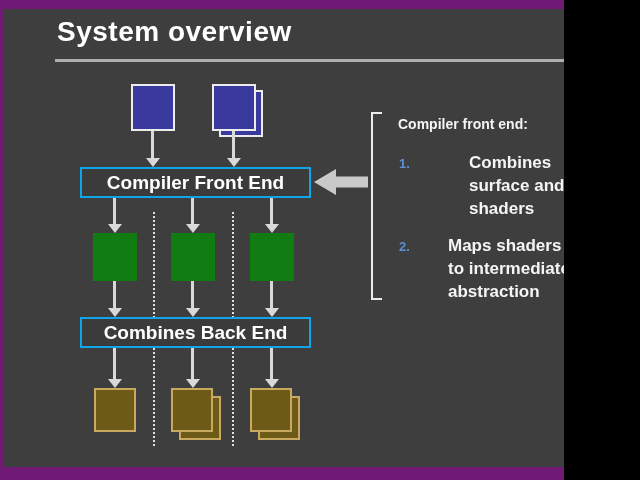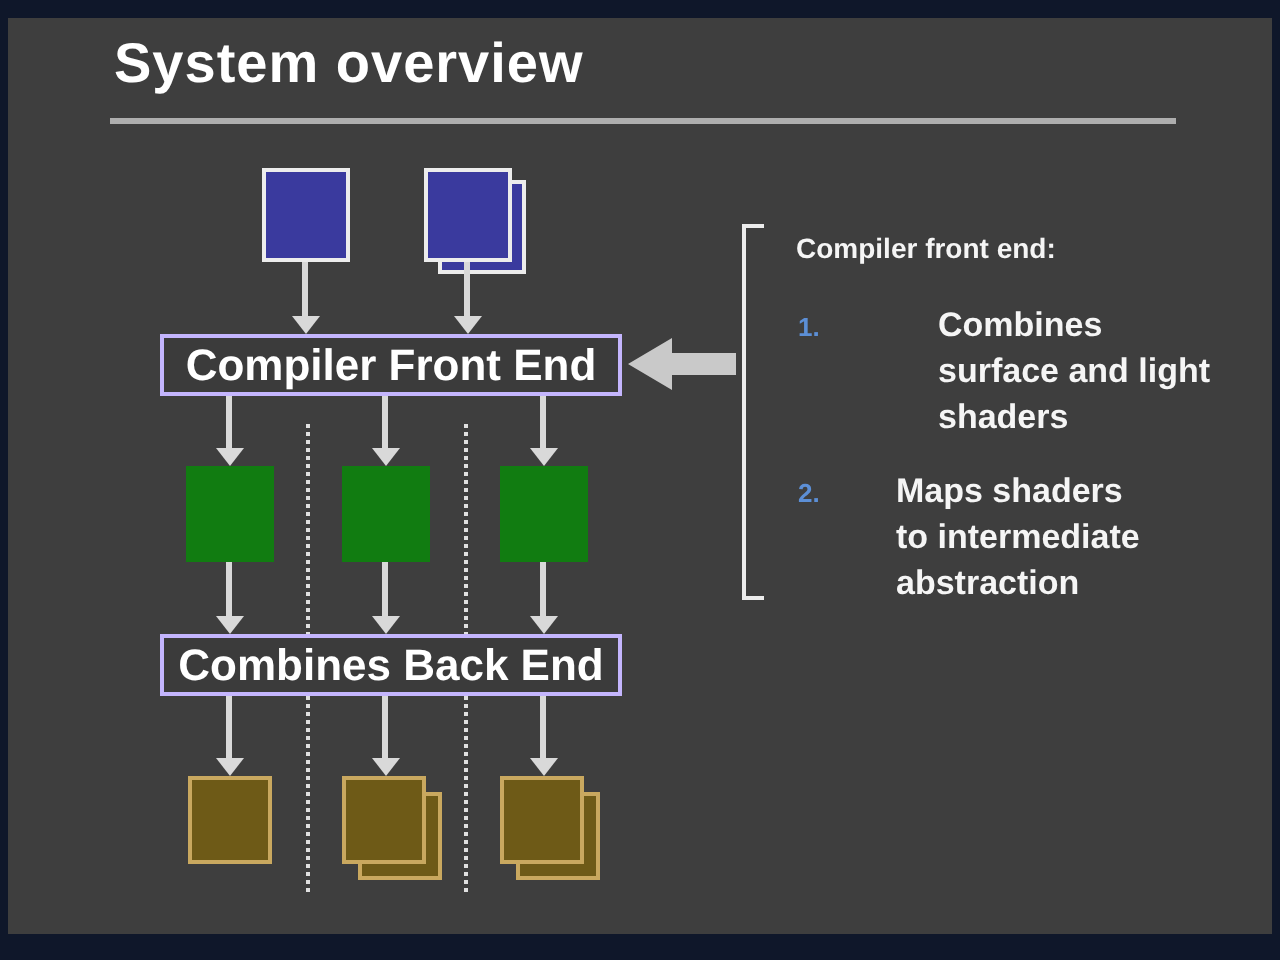--- a/index.html
+++ b/index.html
@@ -1,34 +1,34 @@
 <!DOCTYPE html>
 <html><head>
 <meta charset="utf-8">
 <style>
   html,body{margin:0;padding:0;background:#000;}
-  #stage{position:relative;width:640px;height:480px;background:#0f172a;overflow:hidden;
-         font-family:"Liberation Sans",sans-serif;}
+  #stage{position:relative;width:532px;height:480px;background:#701a75;overflow:hidden;
+         font-family:"Liberation Sans",sans-serif;padding-left:32px;}
   #slide-bg{position:absolute;left:4px;top:9px;width:632px;height:458px;background:#3e3e3e;}
 
   .abs{position:absolute;box-sizing:border-box;}
 
   #slide-title{left:57px;top:16px;font-size:28px;font-weight:bold;color:#ffffff;letter-spacing:.5px;}
   #title-underline{left:55px;top:59px;width:533px;height:3px;background:#aeaeae;}
 
   
   .sq{position:absolute;box-sizing:border-box;z-index:2;}
   .sq.blue{width:44px;height:47px;background:#3a3a9e;border:2px solid #ececec;}
   .sq.green{width:44px;height:48px;background:#117c11;}
   .sq.brown{width:42px;height:44px;background:#6e5a17;border:2px solid #c9a85f;}
 
   
-  .flowbox{position:absolute;left:80px;width:231px;height:31px;border:2px solid #c4b5fd;
+  .flowbox{position:absolute;left:80px;width:231px;height:31px;border:2px solid #0ea5e9;
            background:#3b3b3b;display:flex;align-items:center;justify-content:center;
-           font-weight:bold;font-size:22px;color:#ffffff;z-index:3;box-sizing:border-box;}
+           font-weight:bold;font-size:19px;color:#ffffff;z-index:3;box-sizing:border-box;}
 
   
   .arrow-v{position:absolute;width:14px;z-index:2;}
   .arrow-v .shaft{position:absolute;left:5px;top:0;bottom:8px;width:3px;background:#d9d9d9;}
   .arrow-v .head{position:absolute;left:0;bottom:0;width:0;height:0;
                  border-left:7px solid transparent;border-right:7px solid transparent;
                  border-top:9px solid #d9d9d9;}
 
   
   .divider{position:absolute;width:0;border-left:2px dotted #e0e0e0;z-index:1;}

